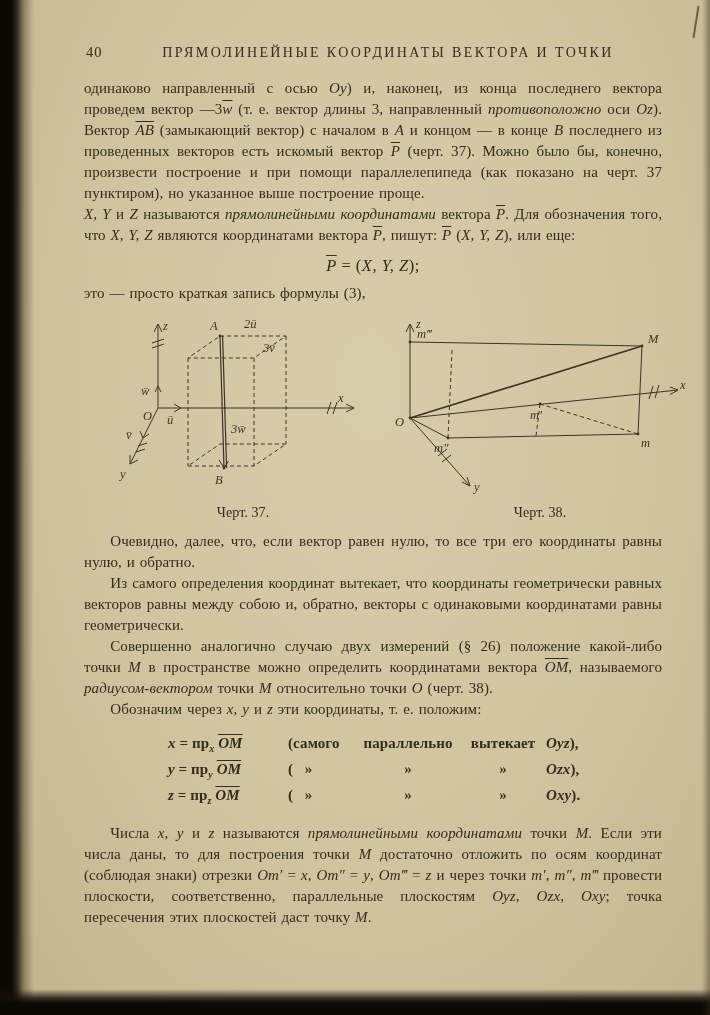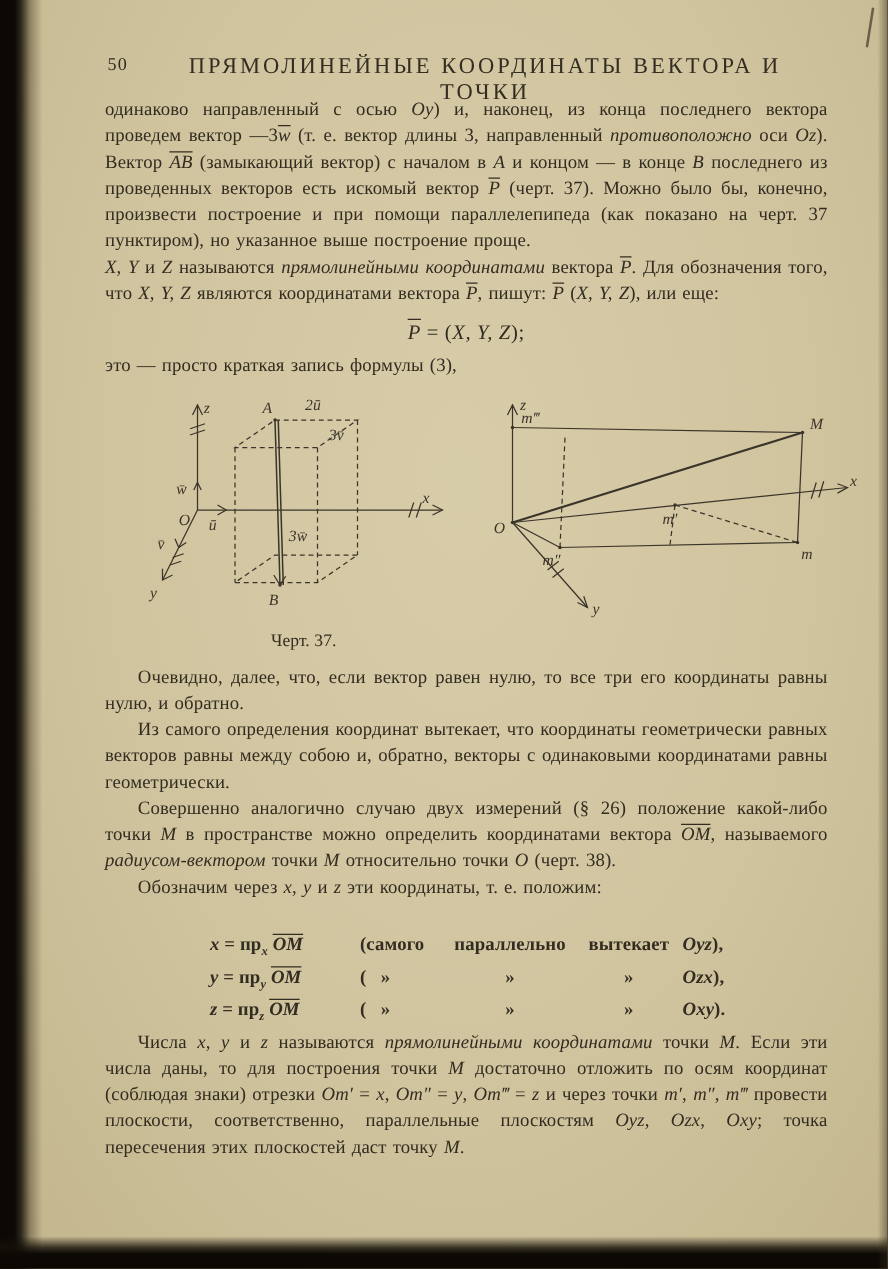--- a/index.html
+++ b/index.html
@@ -29,46 +29,46 @@
     position:absolute;right:13px;top:6px;width:2px;height:32px;
     background:rgba(42,34,21,.6);transform:rotate(9deg);
   }
   .content{
     position:absolute;left:84px;top:42px;width:578px;
     color:#332c21;font-size:15px;line-height:21px;
     letter-spacing:.1px;
   }
   .header{position:relative;height:20px;margin-bottom:16px;}
   .pagenum{position:absolute;left:2px;top:0;font-size:14.5px;letter-spacing:1px;}
-  .running-title{display:block;text-align:center;font-size:18px;letter-spacing:2.4px;padding-left:30px;}
+  .running-title{display:block;text-align:center;font-size:14px;letter-spacing:2.4px;padding-left:30px;}
   .para{margin:0;text-align:justify;text-indent:1.75em;word-spacing:1px;}
   .noindent{text-indent:0;}
   .ov{text-decoration:overline;}
   sub{font-size:10px;}
   .formula{ text-align:center;font-size:16.5px;margin:9px 0 7px;letter-spacing:.5px;}
   .figures{display:flex;gap:22px;margin:12px 0 8px 34px;}
   figure{margin:0;}
   .fig-caption{display:block;text-align:center;font-size:14px;margin-top:2px;}
   .fig-svg text{font-size:12.5px;font-style:italic;fill:#3b342a;font-family:"Liberation Serif","DejaVu Serif",serif;}
   .equations{margin:13px 0 12px 84px;font-size:15px;}
   .eq-row{display:flex;align-items:baseline;height:26px;font-weight:bold;}
   .eq-lhs{width:120px;}
   .eq-c1{width:68px;}
   .eq-c2{width:104px;text-align:center;}
   .eq-c3{width:86px;text-align:center;}
-  .eq-c4{flex:1;margin-top:12px;}
+  .eq-c4{flex:1;}
 </style>
 </head>
 <body>
 
 <div class="paper">
   <div class="content">
 
     <div class="header">
-      <span class="pagenum">50</span>
+      <span class="pagenum">40</span>
       <span class="running-title">ПРЯМОЛИНЕЙНЫЕ КООРДИНАТЫ ВЕКТОРА И ТОЧКИ</span>
     </div>
 
     <p class="para noindent">одинаково направленный с осью <i>Oy</i>) и, наконец, из конца последнего вектора проведем вектор —3<span class="ov"><i>w</i></span> (т. е. вектор длины 3, направленный <i>противоположно</i> оси <i>Oz</i>). Вектор <span class="ov"><i>AB</i></span> (замыкающий вектор) с началом в <i>A</i> и концом — в конце <i>B</i> последнего из проведенных векторов есть искомый вектор <span class="ov"><i>P</i></span> (черт. 37). Можно было бы, конечно, произвести построение и при помощи параллелепипеда (как показано на черт. 37 пунктиром), но указанное выше построение проще.</p>
     <p class="para noindent"><i>X, Y</i> и <i>Z</i> называются <i>прямолинейными координатами</i> вектора <span class="ov"><i>P</i></span>. Для обозначения того, что <i>X, Y, Z</i> являются координатами вектора <span class="ov"><i>P</i></span>, пишут: <span class="ov"><i>P</i></span> (<i>X, Y, Z</i>), или еще:</p>
 
     <div class="formula"><span class="ov"><i>P</i></span> = (<i>X, Y, Z</i>);</div>
 
     <p class="para noindent">это — просто краткая запись формулы (3),</p>
 
@@ -161,20 +161,21 @@
             <text x="290" y="73">x</text>
             <text x="84" y="175">y</text>
             <text x="5" y="110">O</text>
             <text x="258" y="27">M</text>
             <text x="27" y="22">m‴</text>
             <text x="140" y="103">m′</text>
             <text x="44" y="136">m″</text>
             <text x="251" y="131">m</text>
           </g>
         </svg>
+        <figcaption class="fig-caption">Черт. 38.</figcaption>
       </figure>
 
     </div>
 
     <p class="para">Очевидно, далее, что, если вектор равен нулю, то все три его координаты равны нулю, и обратно.</p>
     <p class="para">Из самого определения координат вытекает, что координаты геометрически равных векторов равны между собою и, обратно, векторы с одинаковыми координатами равны геометрически.</p>
     <p class="para">Совершенно аналогично случаю двух измерений (§ 26) положение какой-либо точки <i>M</i> в пространстве можно определить координатами вектора <span class="ov"><i>OM</i></span>, называемого <i>радиусом-вектором</i> точки <i>M</i> относительно точки <i>O</i> (черт. 38).</p>
     <p class="para">Обозначим через <i>x, y</i> и <i>z</i> эти координаты, т. е. положим:</p>
 
     <div class="equations">

